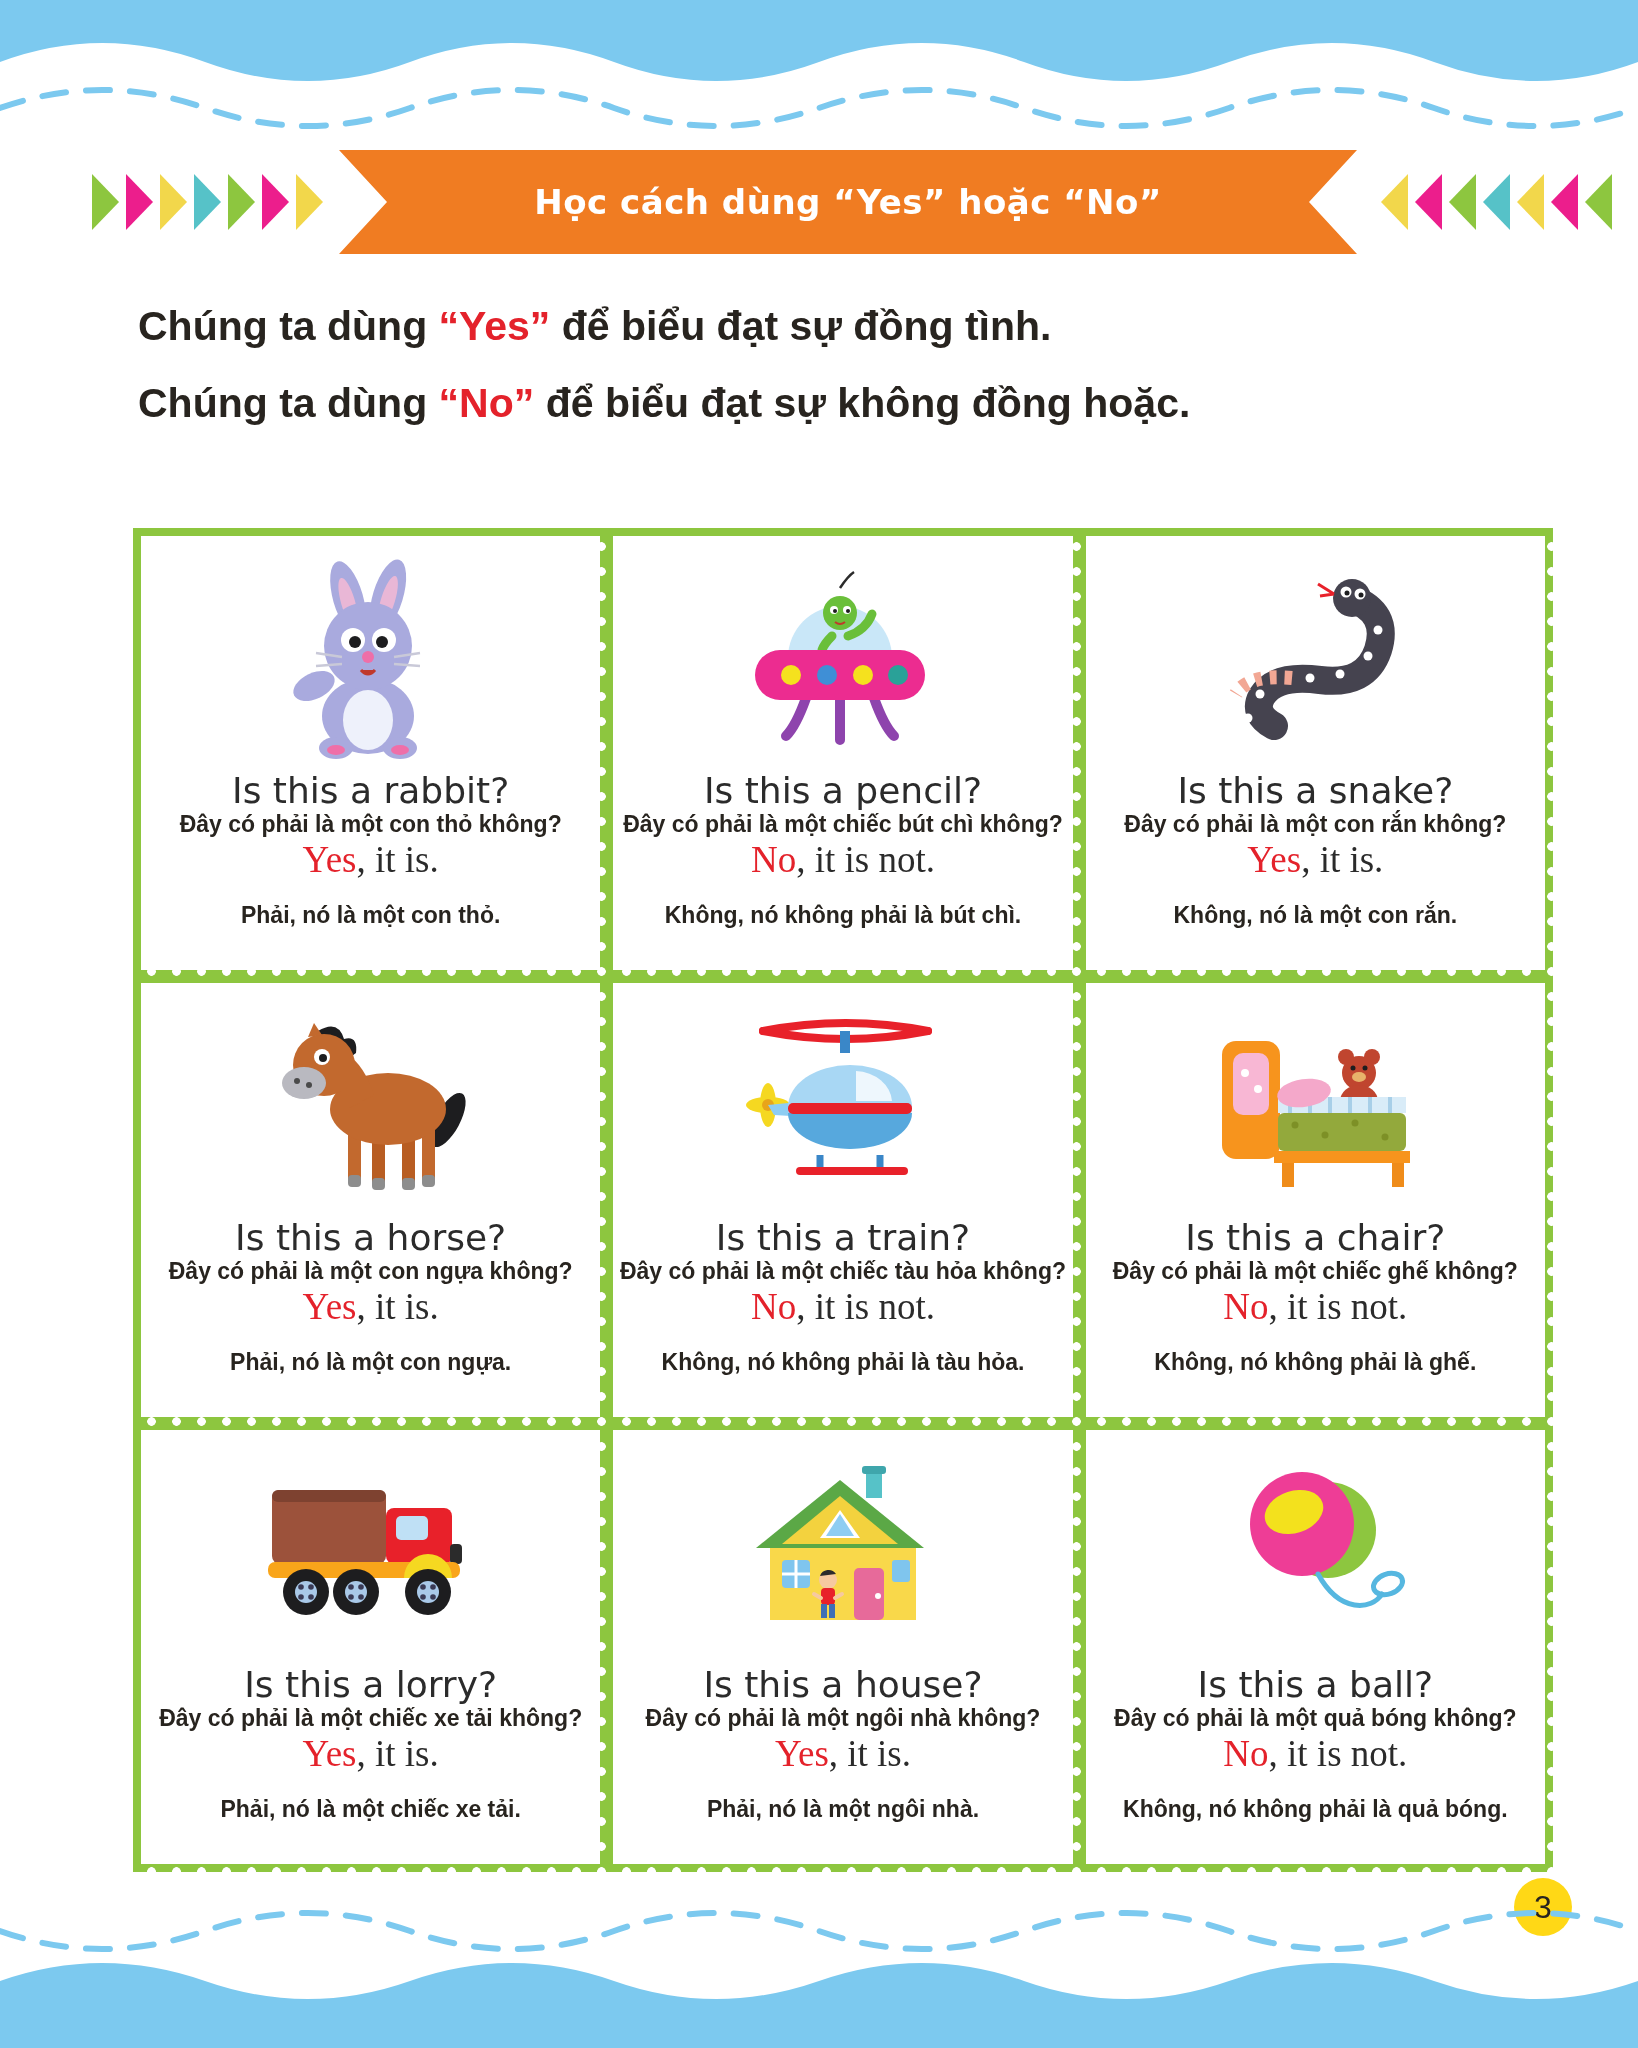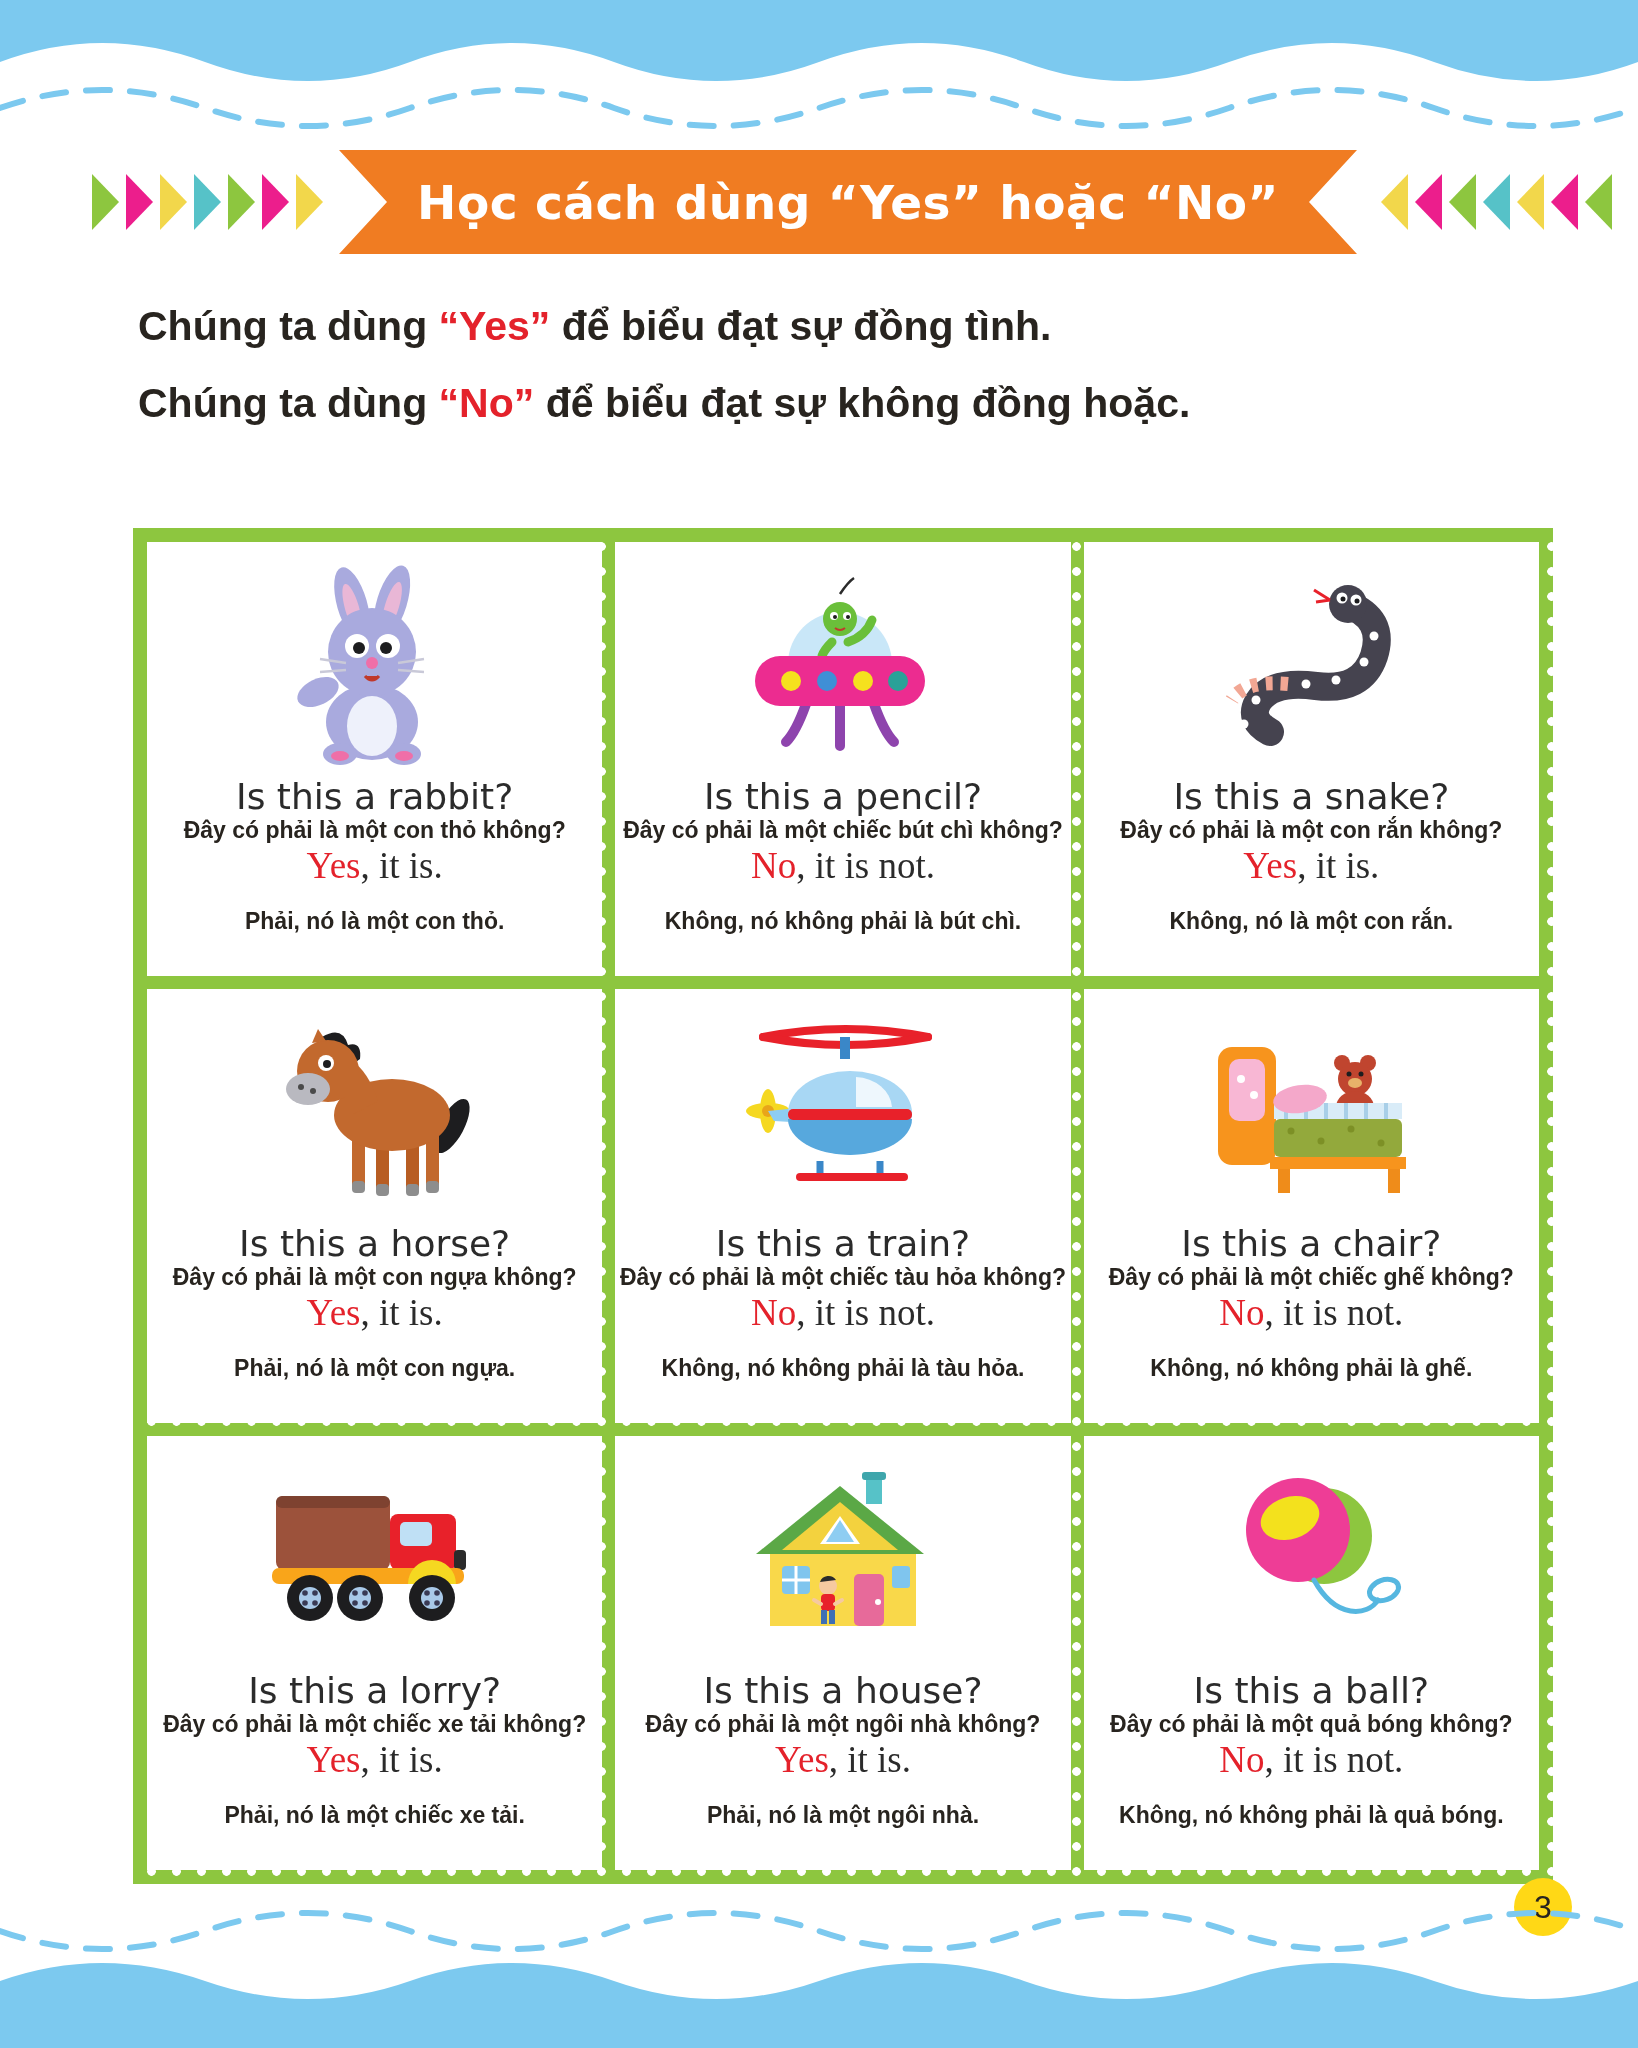--- a/index.html
+++ b/index.html
@@ -27,21 +27,21 @@
   .arrow.right-pt { clip-path:polygon(0 0, 100% 50%, 0 100%); }
   .arrow.left-pt  { clip-path:polygon(100% 0, 0 50%, 100% 100%); }
   .c-green { background:#8dc63f; } .c-pink { background:#ec1e8c; }
   .c-yellow{ background:#f2d74b; } .c-teal { background:#56c2c8; }
 
   .banner {
     width:1018px; height:104px;
     background:#f07c22;
     clip-path:polygon(0 0, 100% 0, calc(100% - 48px) 50%, 100% 100%, 0 100%, 48px 50%);
     display:flex; align-items:center; justify-content:center;
-    color:#ffffff; font-size:47px; font-weight:bold;
+    color:#ffffff; font-size:34px; font-weight:bold;
     font-family:"DejaVu Sans", sans-serif;
     letter-spacing:0.5px;
     text-align:left;
   }
 
   
   .intro { position:absolute; top:288px; left:138px; width:1400px; }
   .intro-line {
     font-size:41px; font-weight:bold; color:#28241f;
     line-height:77px; white-space:nowrap;
@@ -49,21 +49,21 @@
   }
   .hl { color:#e4222b; }
 
   
   .grid {
     position:absolute; top:528px; left:133px; width:1420px;
     background-color:#8dc63f;
     background-image:radial-gradient(circle, #ffffff 4px, rgba(255,255,255,0) 4.6px);
     background-size:25px 25px;
     background-position:6px 6px;
-    padding:14px;
+    padding:8px;
     display:grid;
     grid-template-columns:repeat(3, 1fr);
     grid-auto-rows:434px;
     gap:13px;
   }
   .card {
     background:#ffffff;
     display:flex; flex-direction:column; align-items:center;
     padding-top:8px;
     overflow:hidden;

